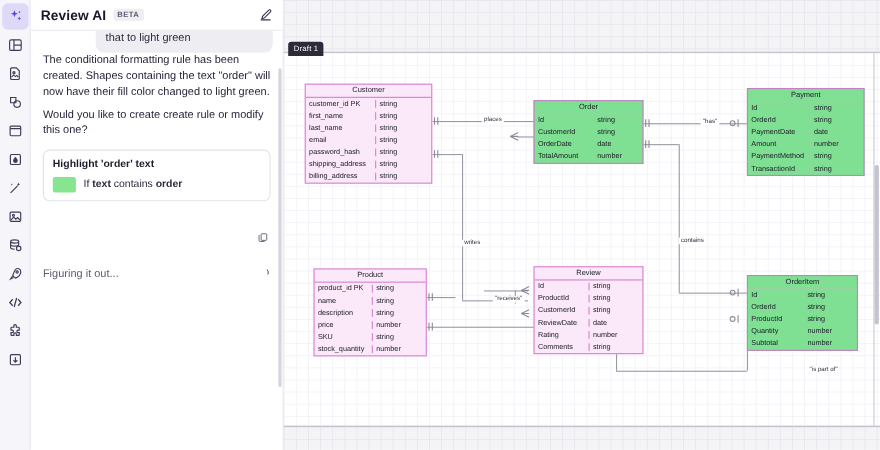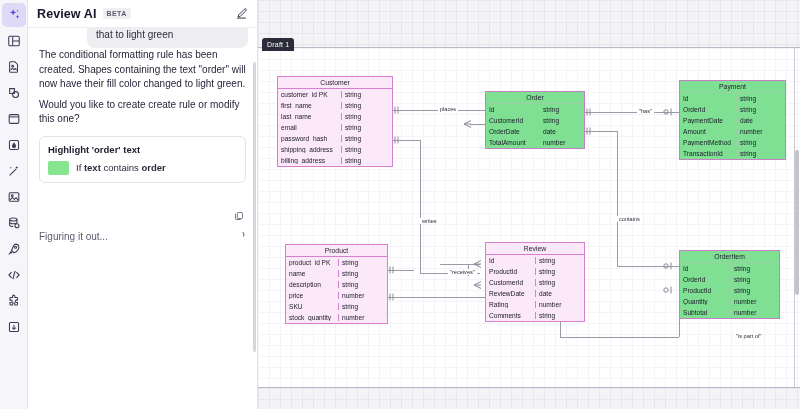--- a/index.html
+++ b/index.html
@@ -73,21 +73,21 @@
     border: 1px solid #e2e2ea; border-radius: 6px; background: #fff;
     padding: 7px 8px; margin: 2px 2px 28px 2px;
   }
   .rule-card-title { font-size: 9.5px; font-weight: bold; color: #1d1d2e; margin-bottom: 6px; }
   .rule-row { display: flex; align-items: center; gap: 7px; }
   .swatch { width: 21px; height: 14px; border-radius: 2px; background: #86e58e; }
   .rule-cond { font-size: 9.5px; color: #2b2b3d; }
   .rule-cond b { font-weight: bold; }
   .copy-row { display: flex; justify-content: flex-end; padding-right: 4px; margin-top: 2px; }
   .copy-icon { color: #5a5a70; cursor: pointer; display: flex; }
-  .status-row { display: flex; align-items: center; margin: 9px 2px 0 2px; }
+  .status-row { display: flex; align-items: center; margin: 22px 2px 0 2px; }
   .status-text { font-size: 10px; color: #5c5c72; flex: 1; }
   .spinner { color: #4a4a63; font-size: 12px; }
 
   .composer-wrap { padding: 8px 9px 9px 9px; flex: 0 0 auto; }
   .composer {
     border: 1px solid #d7d7e0; border-radius: 6px; background: #fff;
     padding: 7px 8px 6px 8px;
   }
   .composer-placeholder { font-size: 10px; color: #8c8c9e; margin-bottom: 9px; }
   .composer-actions { display: flex; align-items: center; }

